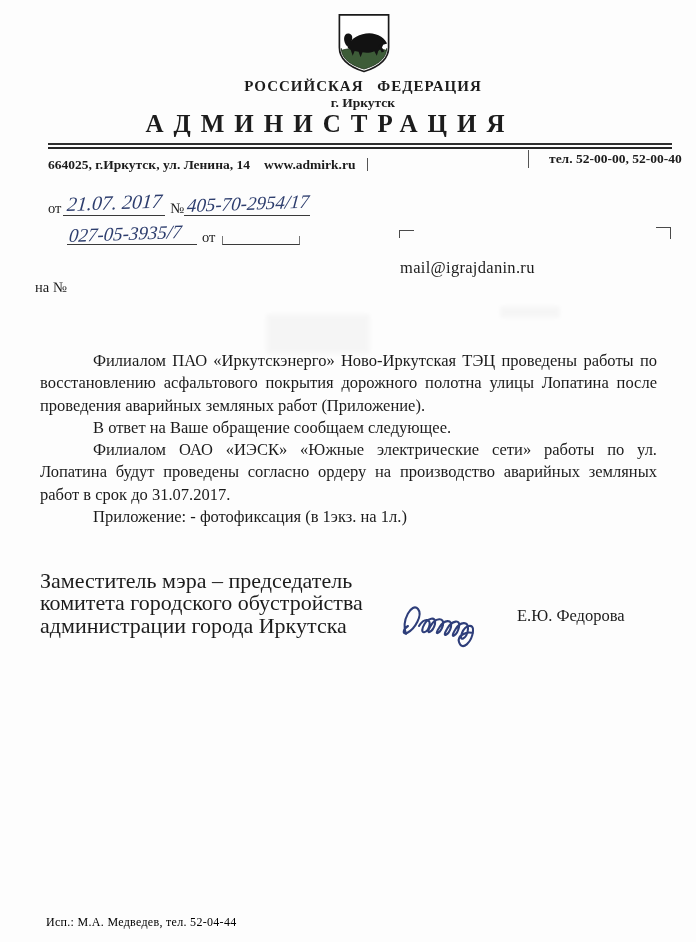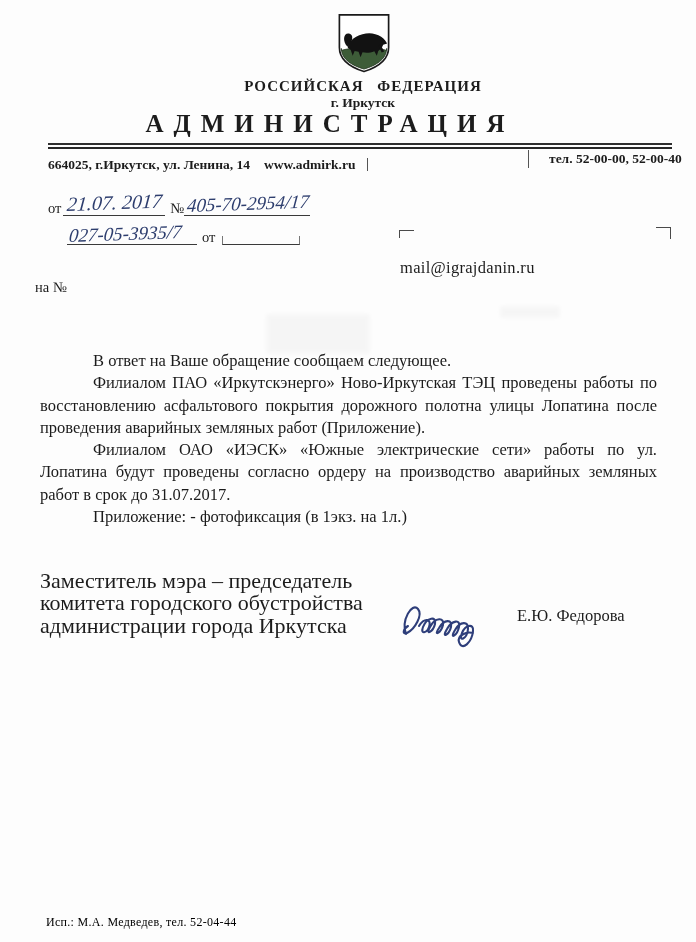--- a/index.html
+++ b/index.html
@@ -94,22 +94,22 @@
        border-bottom:1px solid #3a3a3a;border-left:1px solid #777;border-right:1px solid #777;"></div>
 
   <div class="abs corner corner-l" style="left:399px;top:230px;"></div>
   <div class="abs corner corner-r" style="left:656px;top:227px;"></div>
   <div class="abs email" style="left:400px;top:258px;text-align:center;">mail@igrajdanin.ru</div>
 
   <div class="abs smudge" style="left:266px;top:314px;width:104px;height:40px;"></div>
   <div class="abs smudge" style="left:500px;top:306px;width:60px;height:12px;"></div>
 
   <div class="abs body-text">
+    <p>Филиалом ПАО «Иркутскэнерго» Ново-Иркутская ТЭЦ проведены работы по восстановлению асфальтового покрытия дорожного полотна улицы Лопатина после проведения аварийных земляных работ (Приложение).</p>
     <p>В ответ на Ваше обращение сообщаем следующее.</p>
-    <p>Филиалом ПАО «Иркутскэнерго» Ново-Иркутская ТЭЦ проведены работы по восстановлению асфальтового покрытия дорожного полотна улицы Лопатина после проведения аварийных земляных работ (Приложение).</p>
     <p>Филиалом ОАО «ИЭСК» «Южные электрические сети» работы по ул. Лопатина будут проведены согласно ордеру на производство аварийных земляных работ в срок до 31.07.2017.</p>
     <p>Приложение: - фотофиксация (в 1экз. на 1л.)</p>
   </div>
 
   <div class="abs sig-block">
     <div>Заместитель мэра – председатель</div>
     <div>комитета городского обустройства</div>
     <div>администрации города Иркутска</div>
   </div>
 

